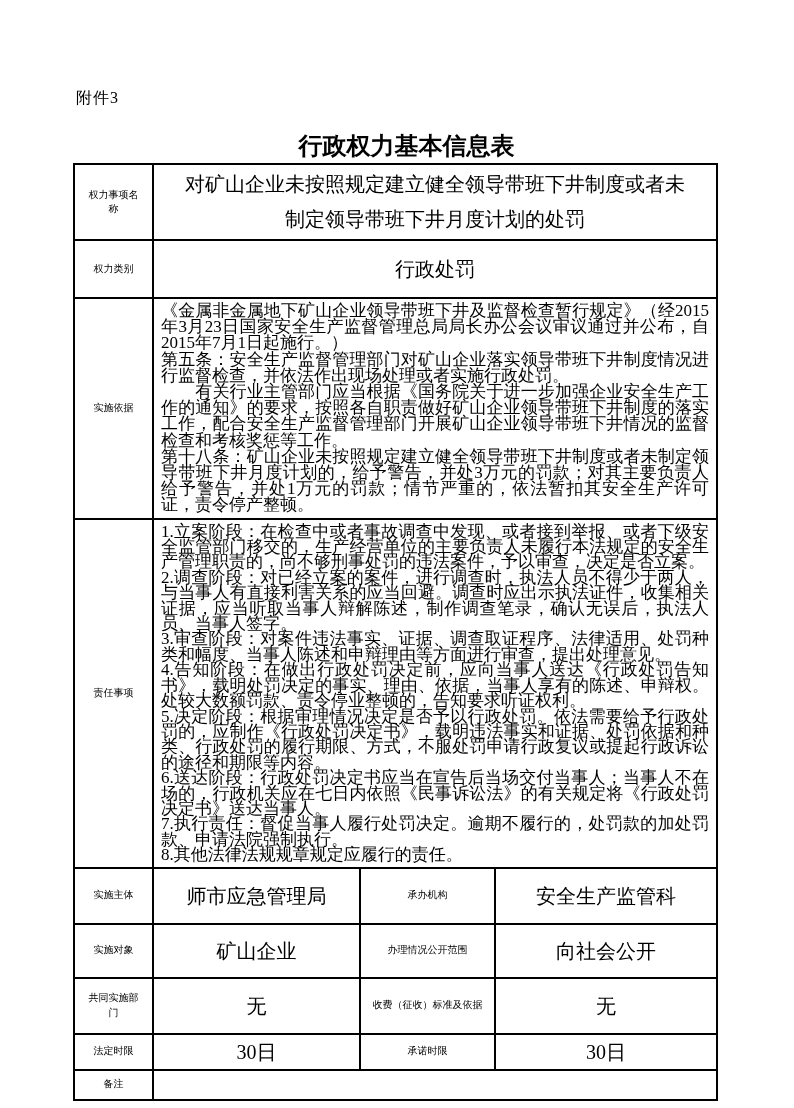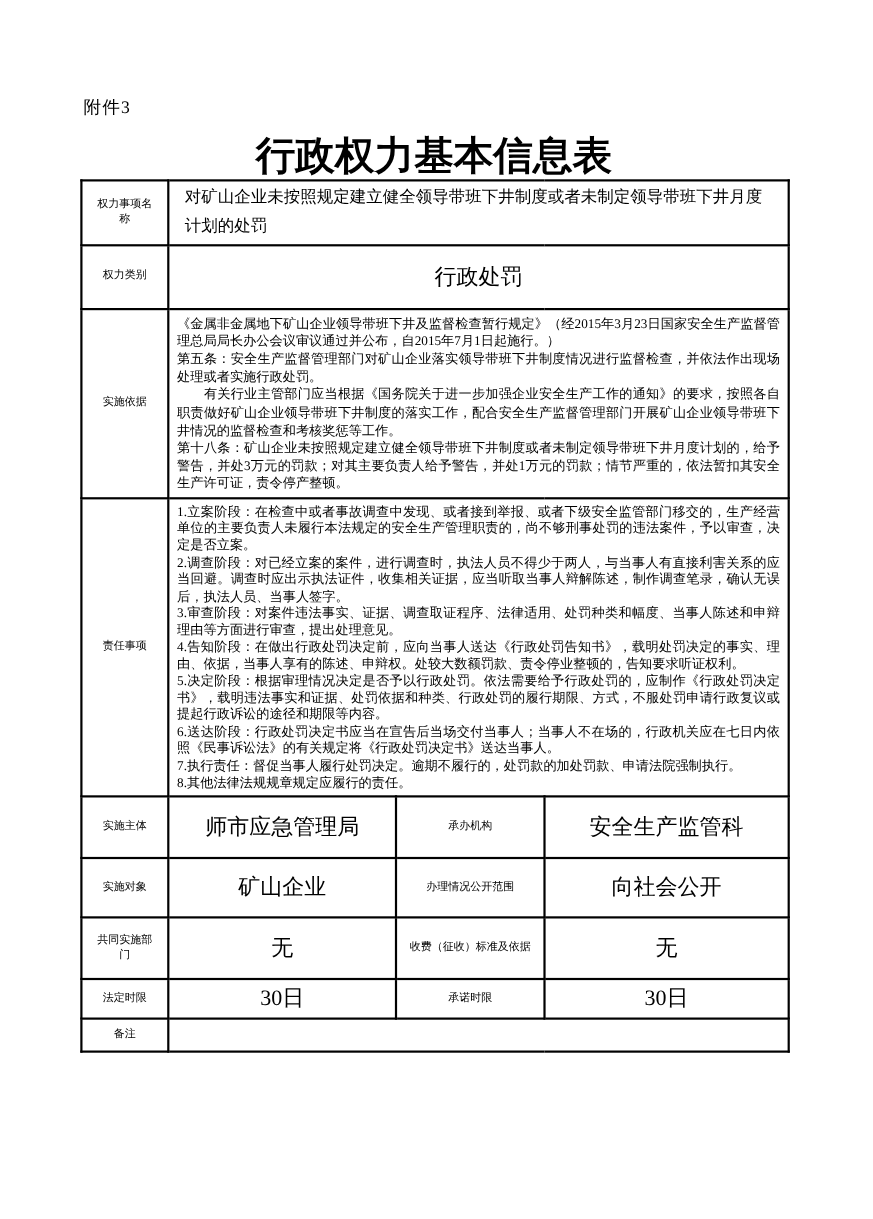--- a/index.html
+++ b/index.html
@@ -21,23 +21,23 @@
     left: 76px;
     top: 88px;
     font-size: 16px;
     letter-spacing: 1px;
   }
   .title {
     position: absolute;
     left: 73px;
     top: 118px;
     width: 643px;
-    margin: 0;
+    margin: 12px;
     text-align: center;
-    font-size: 36px;
+    font-size: 24px;
     font-weight: bold;
     font-family: "Liberation Serif", "DejaVu Serif", serif;
   }
   table.info-table {
     position: absolute;
     left: 73px;
     top: 163px;
     width: 643px;
     border-collapse: collapse;
     table-layout: fixed;
@@ -53,28 +53,28 @@
     line-height: 1.45;
     padding: 2px 9px;
   }
   td.val {
     text-align: center;
     font-size: 20px;
     line-height: 1.5;
     padding: 2px 8px;
   }
   td.val-wide {
-    text-align: left;
-    font-size: 15px;
+    text-align: center;
+    font-size: 20px;
     line-height: 1.75;
-    padding: 2px 14px;
+    padding: 2px 30px;
   }
   td.txt {
     padding: 4px 7px;
-    font-size: 12px;
+    font-size: 17px;
     text-align: justify;
     vertical-align: middle;
   }
   td.txt-basis { line-height: 16.2px; }
   td.txt-resp  { line-height: 15.4px; }
   td.txt p { margin: 0; }
 </style>
 </head>
 <body>
 

